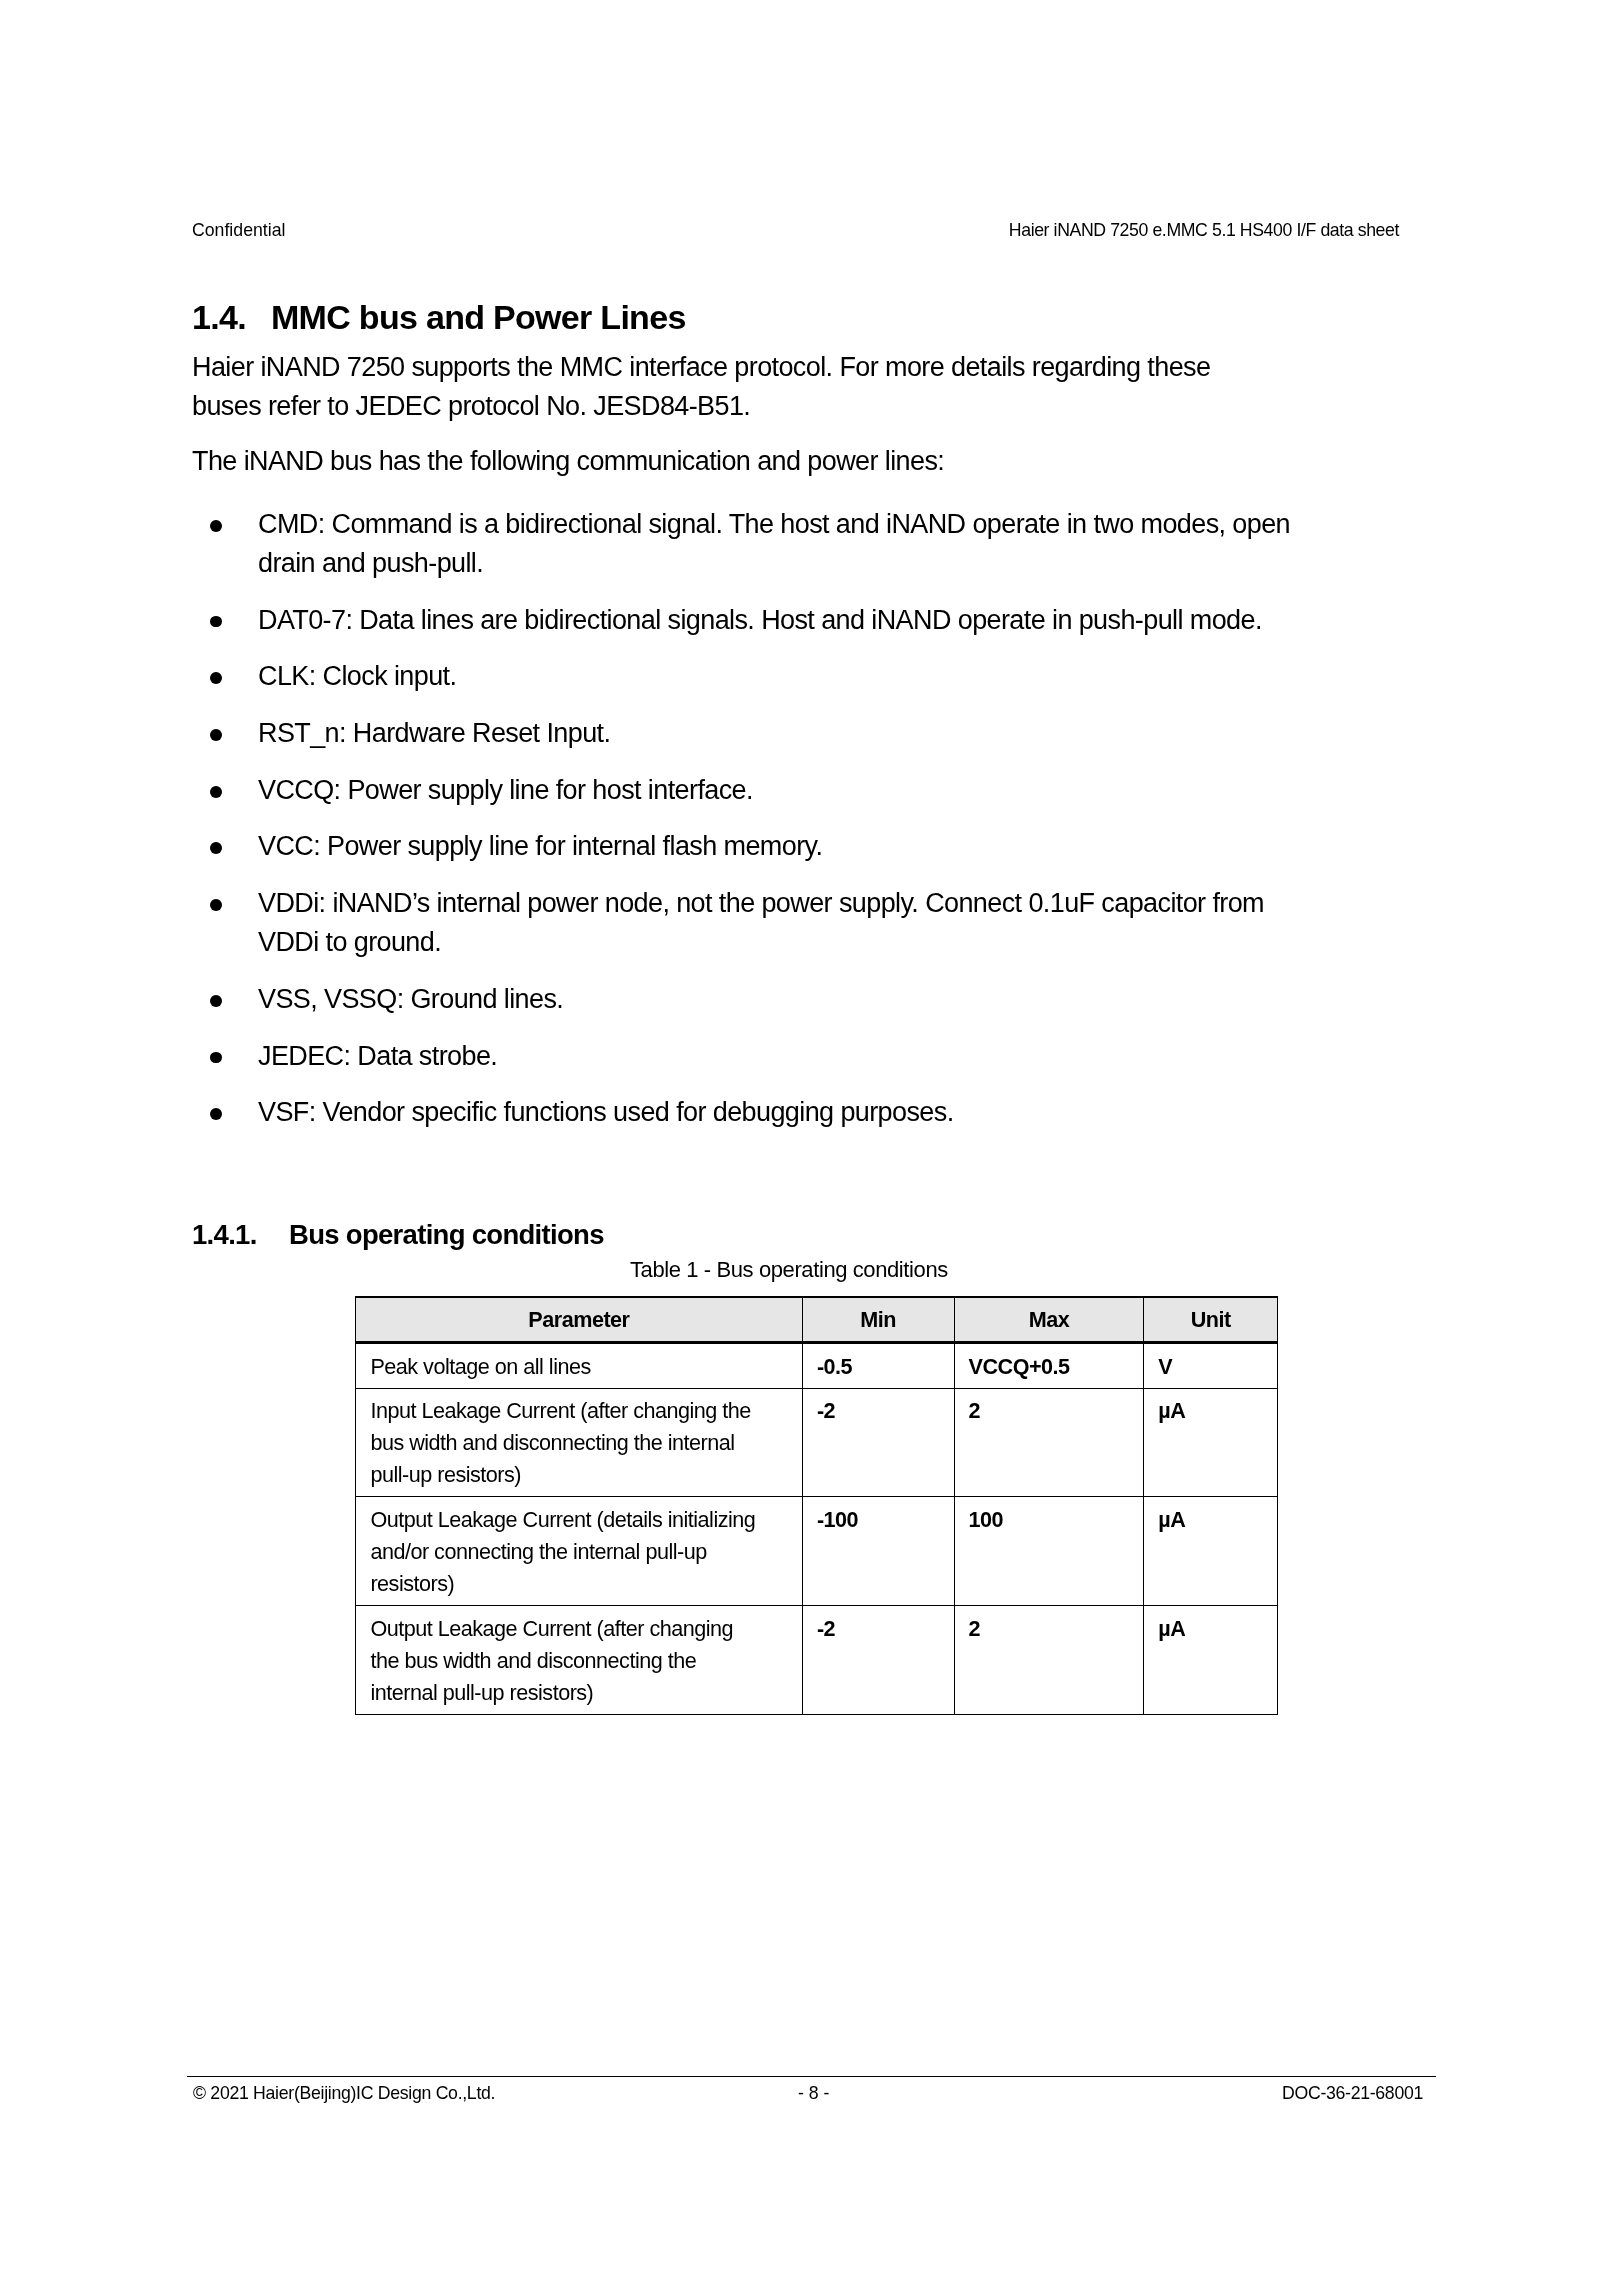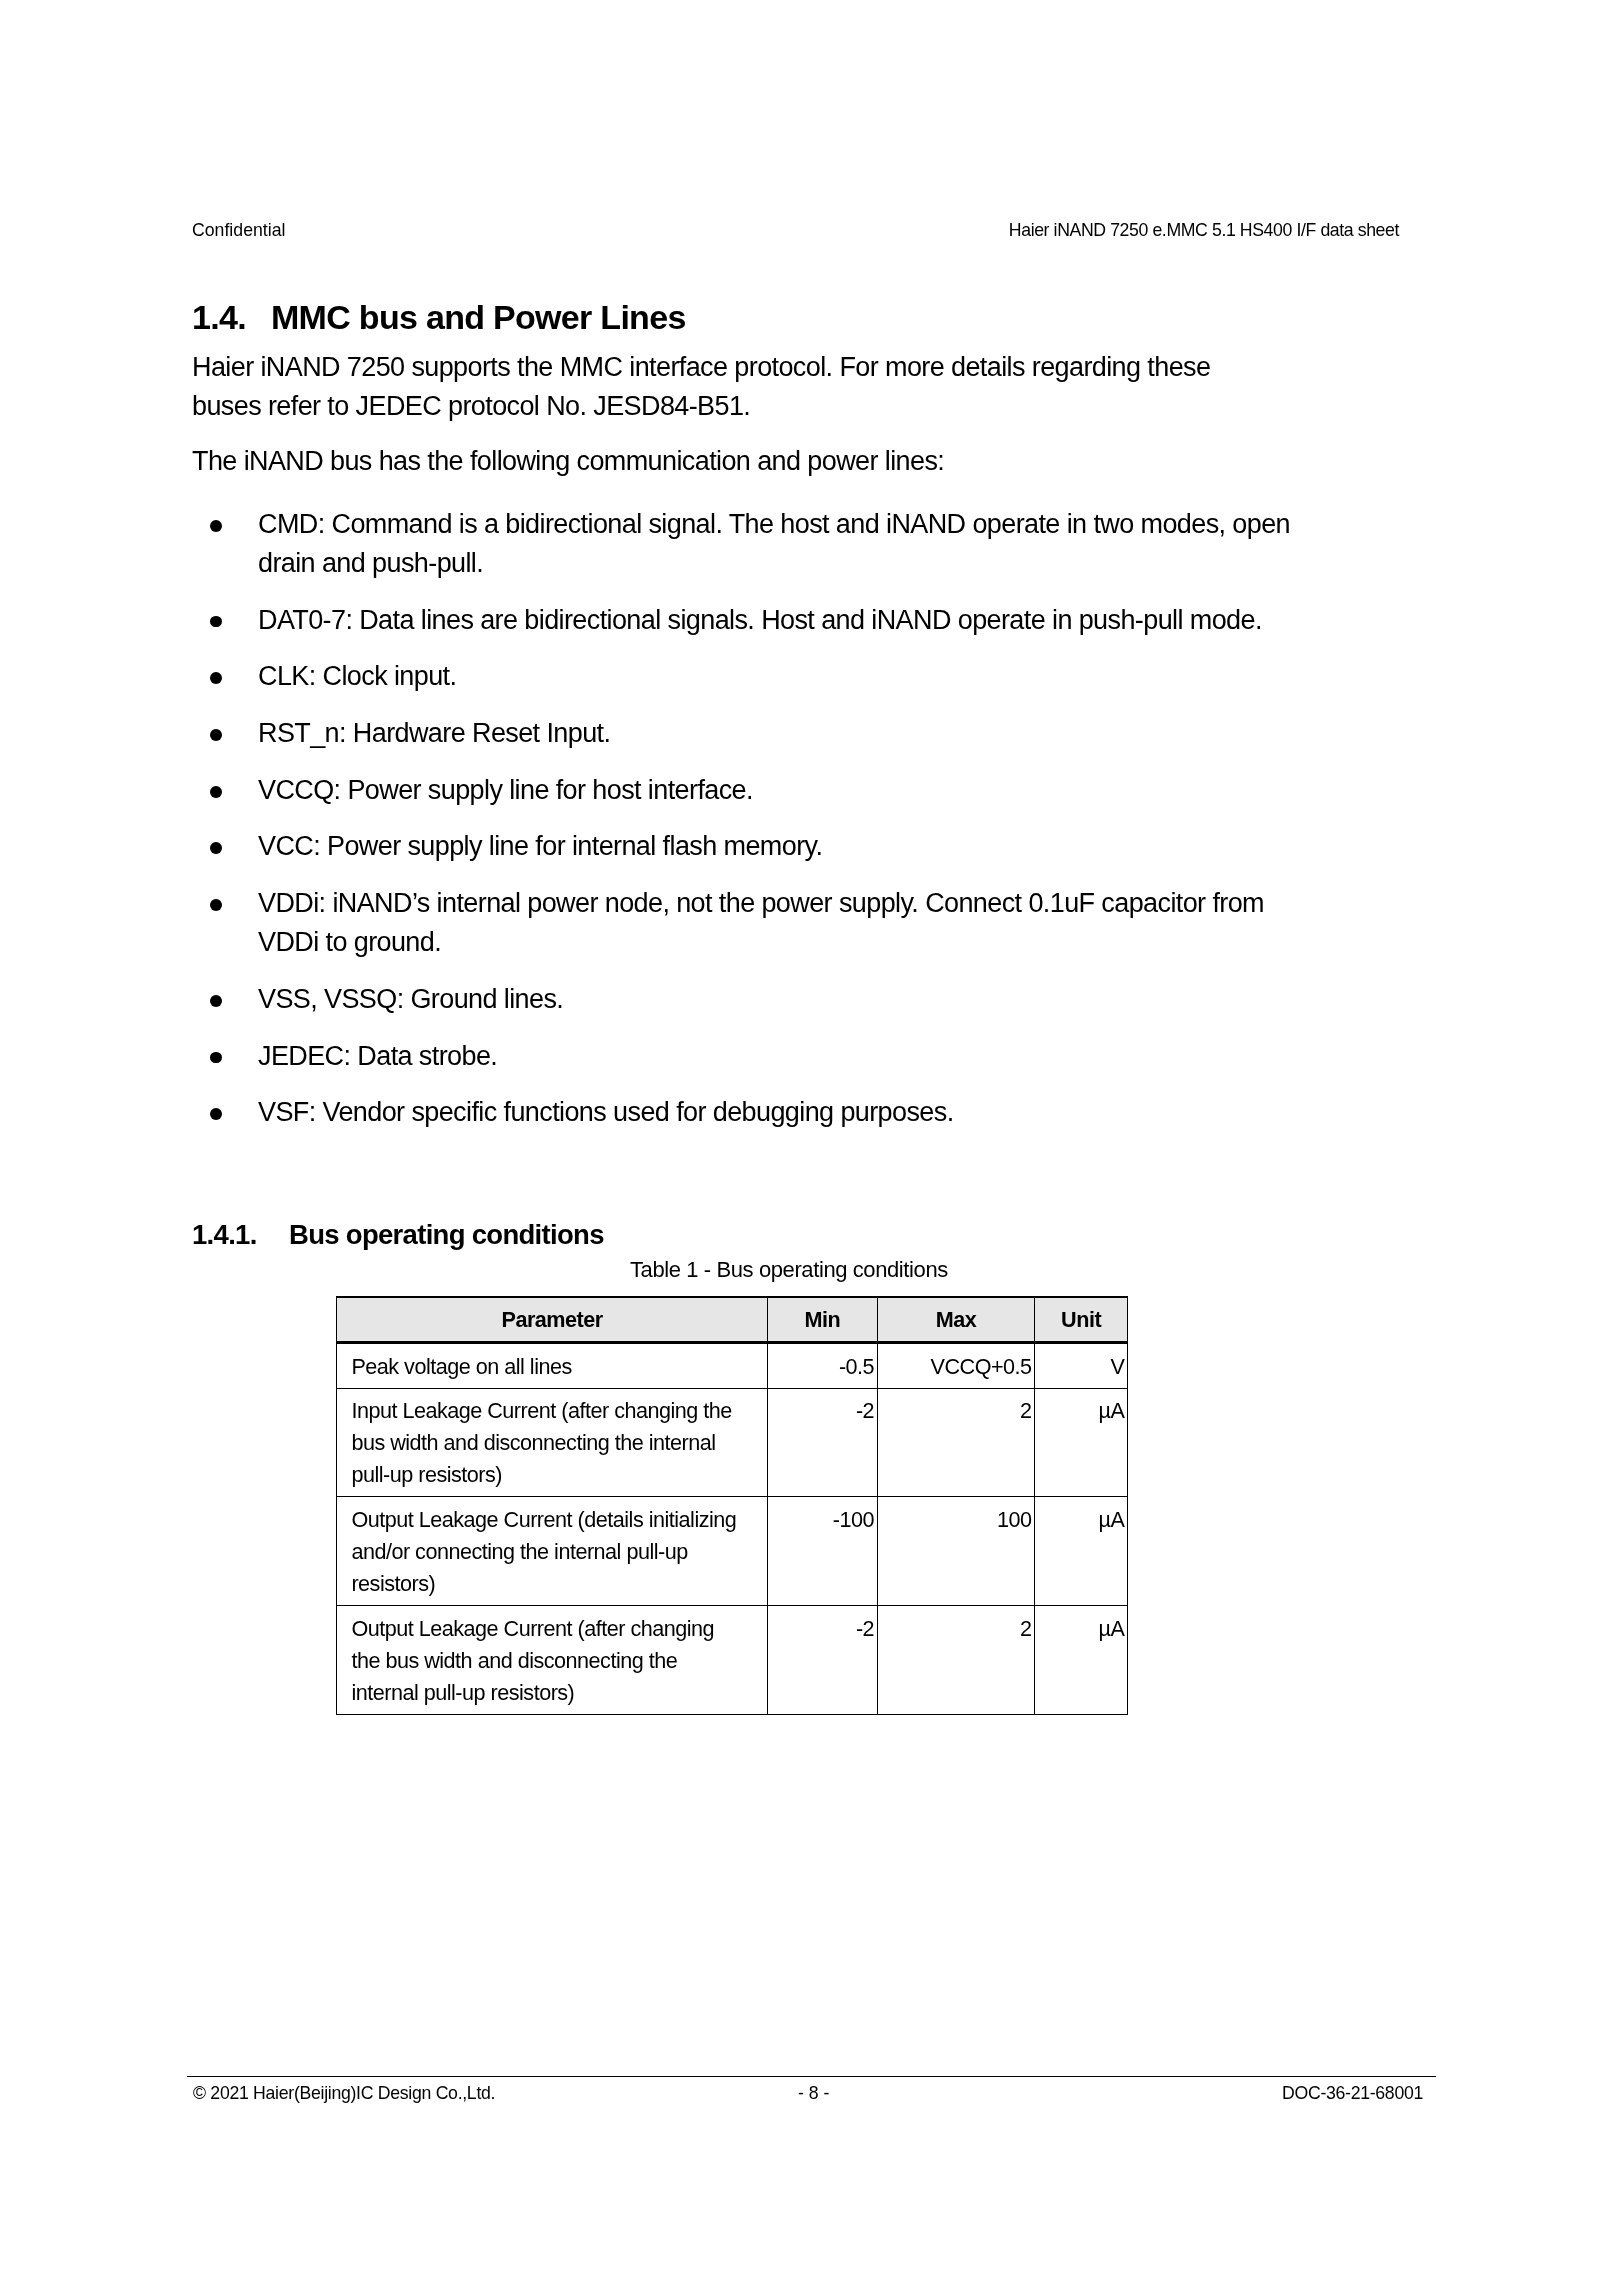--- a/index.html
+++ b/index.html
@@ -26,27 +26,27 @@
     ul.bullets li .dot { position: absolute; left: 2px; top: 15px; width: 11.8px; height: 11.8px; border-radius: 50%; background: #000; }
     ul.bullets li .line { display: block; }
 
     
     #h-sub { left: 192px; top: 1217px; font-size: 27.5px; line-height: 35px; font-weight: bold; letter-spacing: -0.7px; }
     #h-sub .num { display: inline-block; width: 97px; }
 
     #caption { left: 630px; top: 1255px; font-size: 22px; line-height: 29px; letter-spacing: -0.4px; }
 
     
-    table.spec { position: absolute; left: 336px; top: 1296px; border-collapse: collapse; width: 792px; }
+    table.spec { position: absolute; left: 355px; top: 1296px; border-collapse: collapse; width: 923px; }
     table.spec th, table.spec td { border: 1.3px solid #000; font-size: 21.6px; letter-spacing: -0.5px; vertical-align: top; }
     table.spec thead tr { border-top: 2px solid #000; }
     table.spec th { background: #e6e6e6; font-weight: bold; height: 43px; vertical-align: middle; text-align: center;
                     border-bottom: 3.3px solid #000; padding: 0; }
     table.spec td { line-height: 32px; padding: 6.5px 11.8px 5.2px 14.4px; }
-    table.spec td.c { text-align: right; padding-left: 14px; padding-right: 2.6px; }
+    table.spec td.c { text-align: left; padding-left: 14px; padding-right: 2.6px; font-weight: bold; }
     table.spec tr.r-short td { height: 32px; }
     table.spec tr.r-tall td { height: 96px; }
     table.spec td .line { display: block; white-space: nowrap; }
     col.c-param { width: 447px; }
     col.c-min   { width: 152px; }
     col.c-max   { width: 190px; }
     col.c-unit  { width: 134px; }
 
     
     #ftr-rule { position: absolute; left: 187px; top: 2076px; width: 1249px; height: 1.3px; background: #000; }

